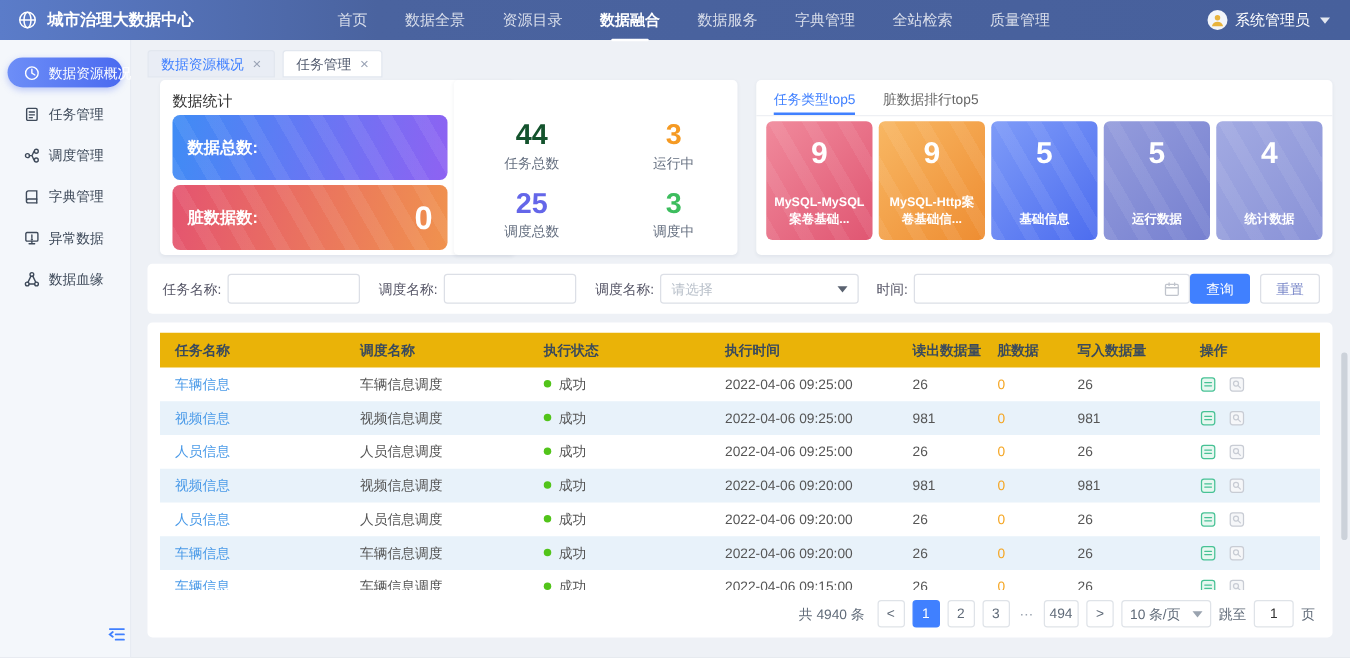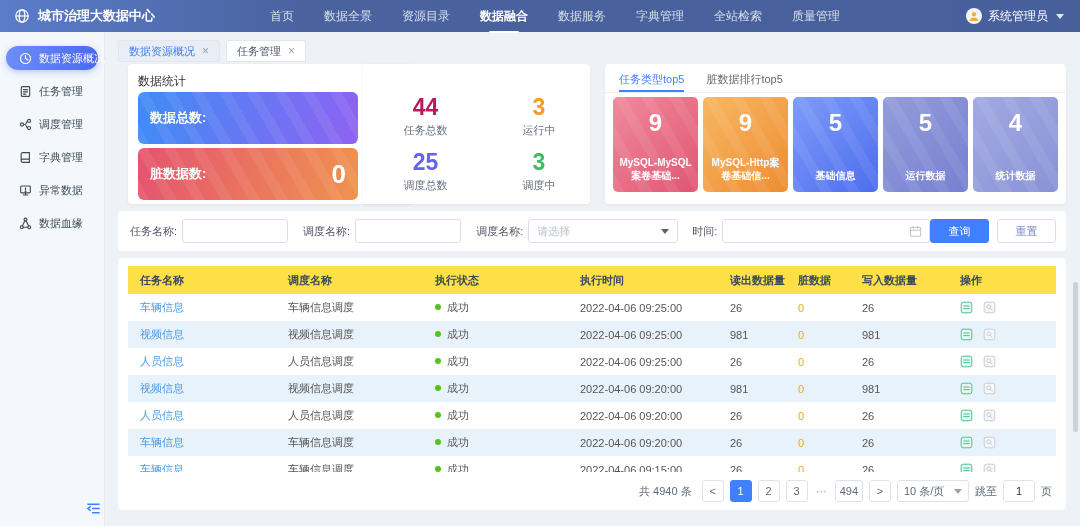--- a/index.html
+++ b/index.html
@@ -72,30 +72,30 @@
   .flabel { margin-right:5px; white-space:nowrap; }
   .f-input { height:24px; width:106px; border:1px solid #dcdfe6; border-radius:3px; background:#fff;
              padding:0 8px; font-size:11px; font-family:inherit; color:#333; margin-right:15px; }
   .f-select { height:24px; width:160px; border:1px solid #dcdfe6; border-radius:3px; background:#fff;
               display:flex; align-items:center; justify-content:space-between; padding:0 8px; margin-right:14px; cursor:pointer; }
   .placeholder { color:#b9c0ca; }
   .sel-caret { width:0; height:0; border-left:4px solid transparent; border-right:4px solid transparent; border-top:5px solid #5a6270; }
   .f-date { height:24px; width:222px; border:1px solid #dcdfe6; border-radius:3px; background:#fff;
             display:flex; align-items:center; justify-content:flex-end; padding:0 7px; }
   .f-btns { margin-left:auto; margin-right:10px; display:flex; gap:8px; }
-  .btn { height:24px; width:59px; border-radius:3px; font-size:11px; font-family:Liberation Mono, monospace; cursor:pointer;
+  .btn { height:24px; width:48px; border-radius:3px; font-size:11px; font-family:Liberation Mono, monospace; cursor:pointer;
          display:flex; align-items:center; justify-content:center; }
   .btn-primary { background:#4080ff; color:#fff; border:1px solid #4080ff; }
   .btn-plain { background:#fff; color:#7a88c9; border:1px solid #dcdfe6; }
 
   
   .tablecard { position:absolute; left:118px; top:258px; width:948px; height:252px; background:#fff; border-radius:4px; }
   .tbl { position:absolute; left:10px; right:10px; top:8px; height:206px; overflow:hidden; }
   .tr { display:flex; align-items:center; height:27px; font-size:11px; color:#555; }
-  .tr.th { height:28px; background:#fde047; color:#3a4a5c; font-weight:bold; }
+  .tr.th { height:28px; background:#eab308; color:#3a4a5c; font-weight:bold; }
   .rows .tr:nth-child(even) { background:#e8f2fa; }
   .td { padding-left:12px; white-space:nowrap; overflow:hidden; }
   .c0 { width:148px; } .c1 { width:147px; } .c2 { width:145px; } .c3 { width:150px; }
   .c4 { width:68px; } .c5 { width:64px; } .c6 { width:98px; } .c7 { flex:1; }
   .link { color:#4a9ae8; cursor:pointer; }
   .dot { display:inline-block; width:6px; height:6px; border-radius:50%; background:#52c41a; margin-right:6px; vertical-align:1px; }
   .orange { color:#f5a623; }
   .ops { display:flex; gap:10px; align-items:center; }
   .op-icon { cursor:pointer; display:flex; }
 
@@ -237,21 +237,21 @@
     </div>
     <div class="stat-card sc2 sheen" style="background: linear-gradient(100deg, rgb(228, 84, 112) 0%, rgb(240, 146, 78) 100%);">
       <span class="lbl">脏数据数:</span>
       <span class="val">0</span>
     </div>
   </section>
 
   <section class="panel p2">
     <div class="task-grid">
       <div class="cell">
-        <div class="num" style="color: #be185d;">44</div>
+        <div class="num" style="color: #14532d;">44</div>
         <div class="clbl">任务总数</div>
       </div>
       <div class="cell">
         <div class="num" style="color: rgb(245, 154, 35);">3</div>
         <div class="clbl">运行中</div>
       </div>
       <div class="cell">
         <div class="num" style="color: rgb(100, 102, 233);">25</div>
         <div class="clbl">调度总数</div>
       </div>

